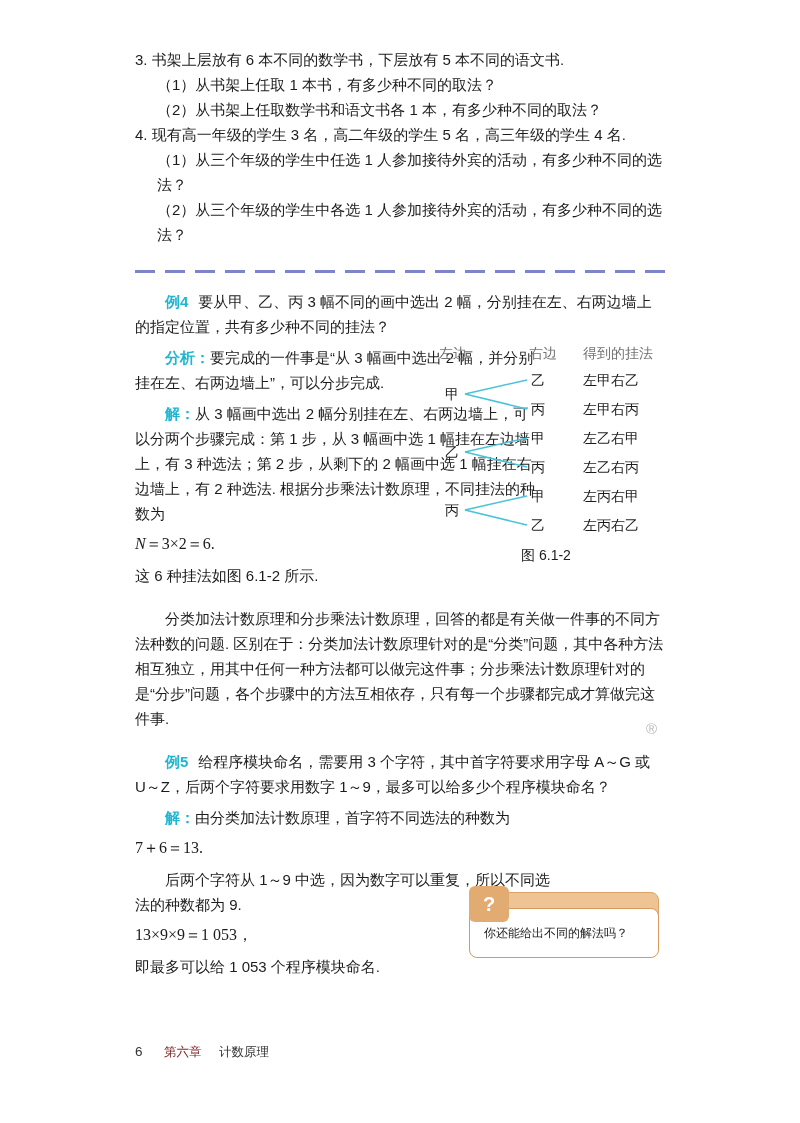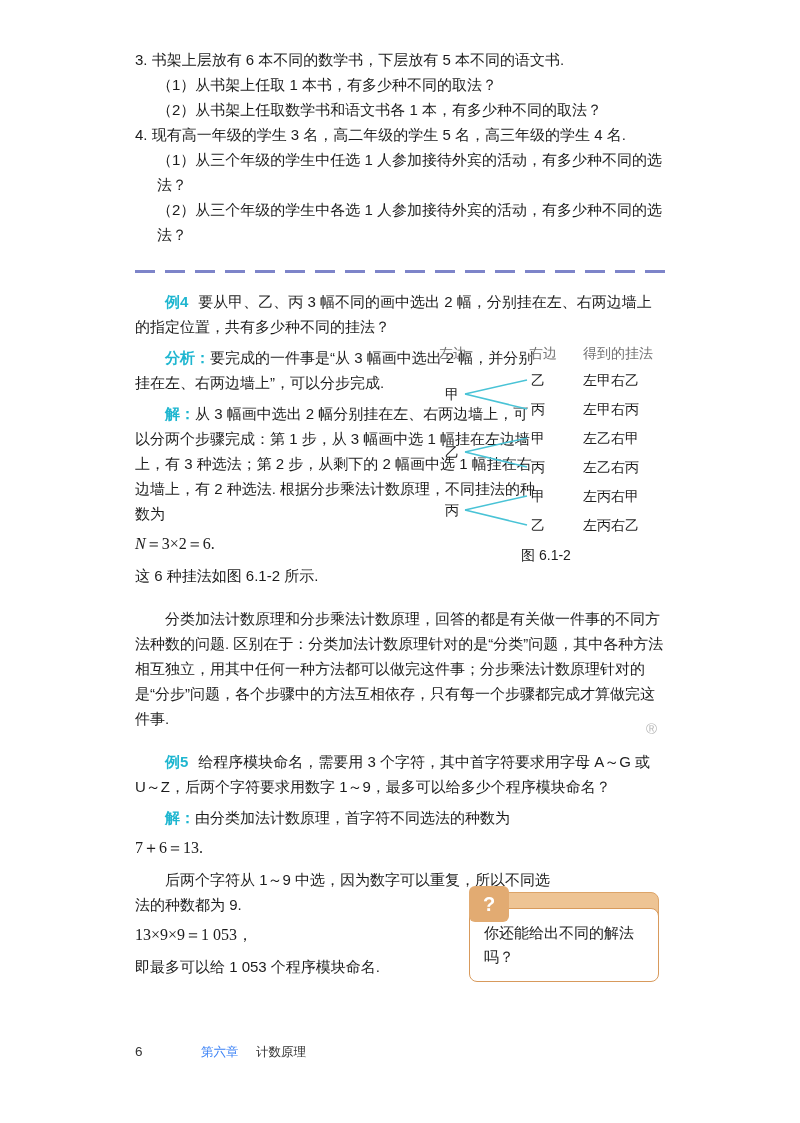--- a/index.html
+++ b/index.html
@@ -59,28 +59,28 @@
     text-align:center; line-height:36px;
     z-index:3;
   }
   .qbody {
     position:relative; z-index:2;
     margin-top:-12px;
     background:#ffffff;
     border:1.6px solid #d89a5c;
     border-radius:8px;
     padding:12px 12px 12px 14px;
-    font-size:15px; line-height:24px;
+    font-size:12px; line-height:24px;
   }
   .footer {
     position:absolute; left:85px; bottom:58px;
     font-size:12.5px; color:#333;
   }
   .footer .pageno { font-size:13.5px; margin-right:18px; }
-  .footer .chap { margin-right:14px; color:#3b82f6;margin-left:37px; }
+  .footer .chap { margin-right:14px; color:#7f1d1d; }
   .watermark {
     position:absolute; left:596px; top:716px;
     color:#b9b9b9; font-size:15px;
   }
 </style>
 </head>
 <body>
 
 <div class="page">
 

